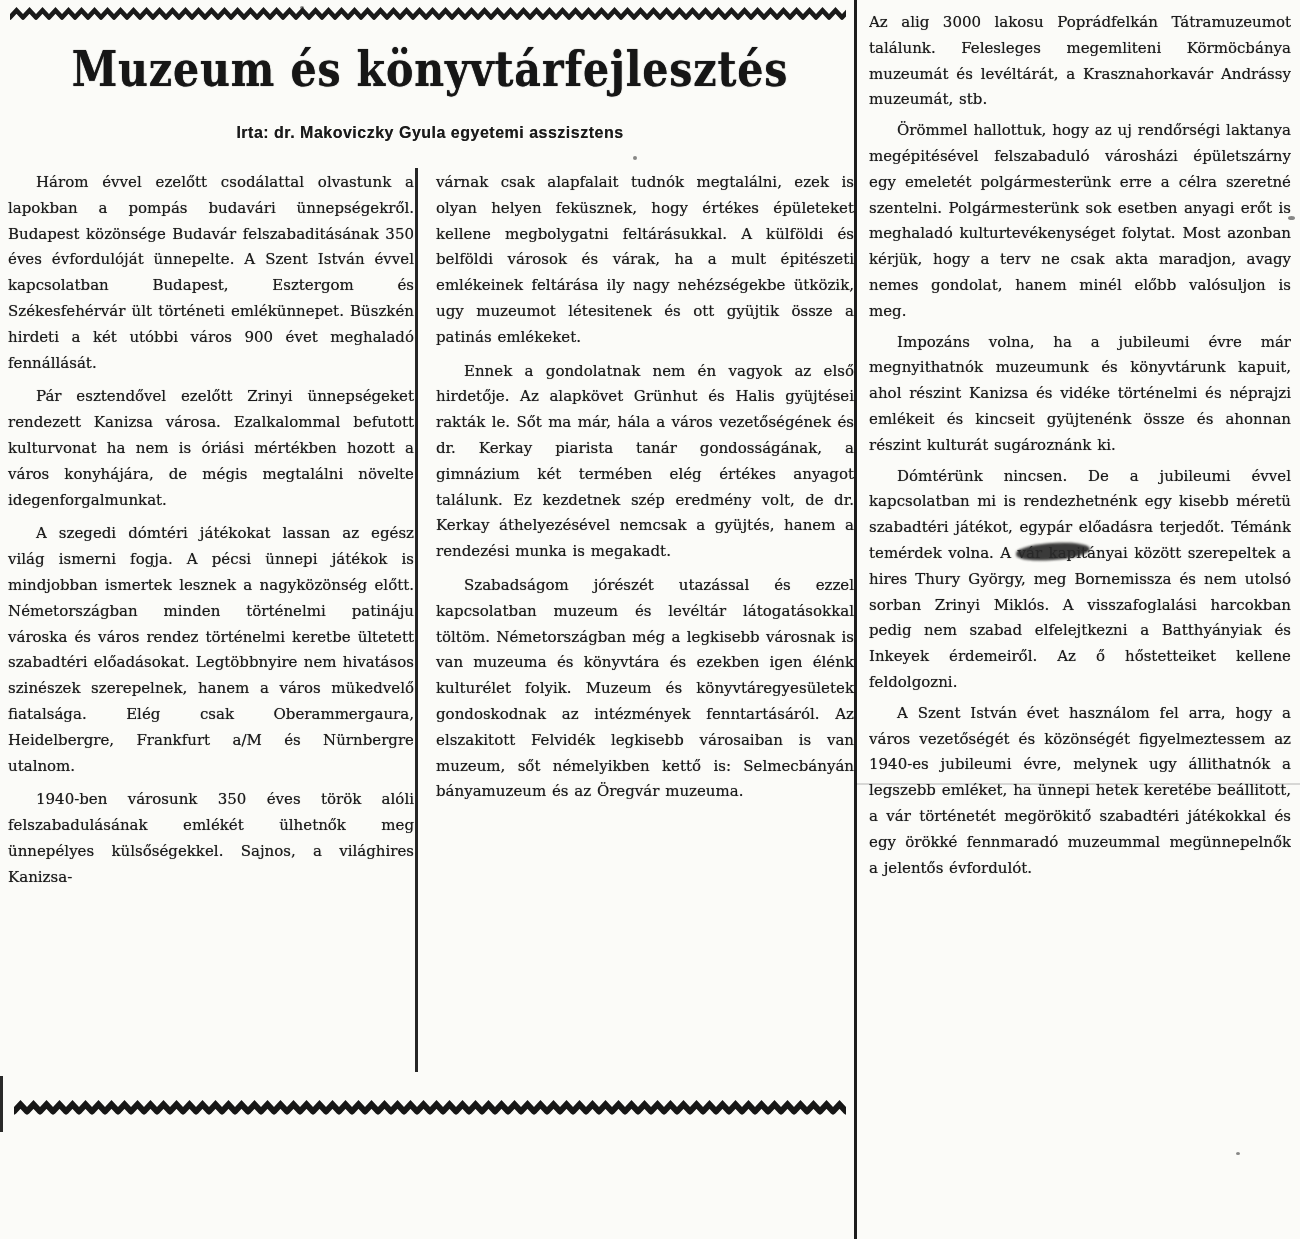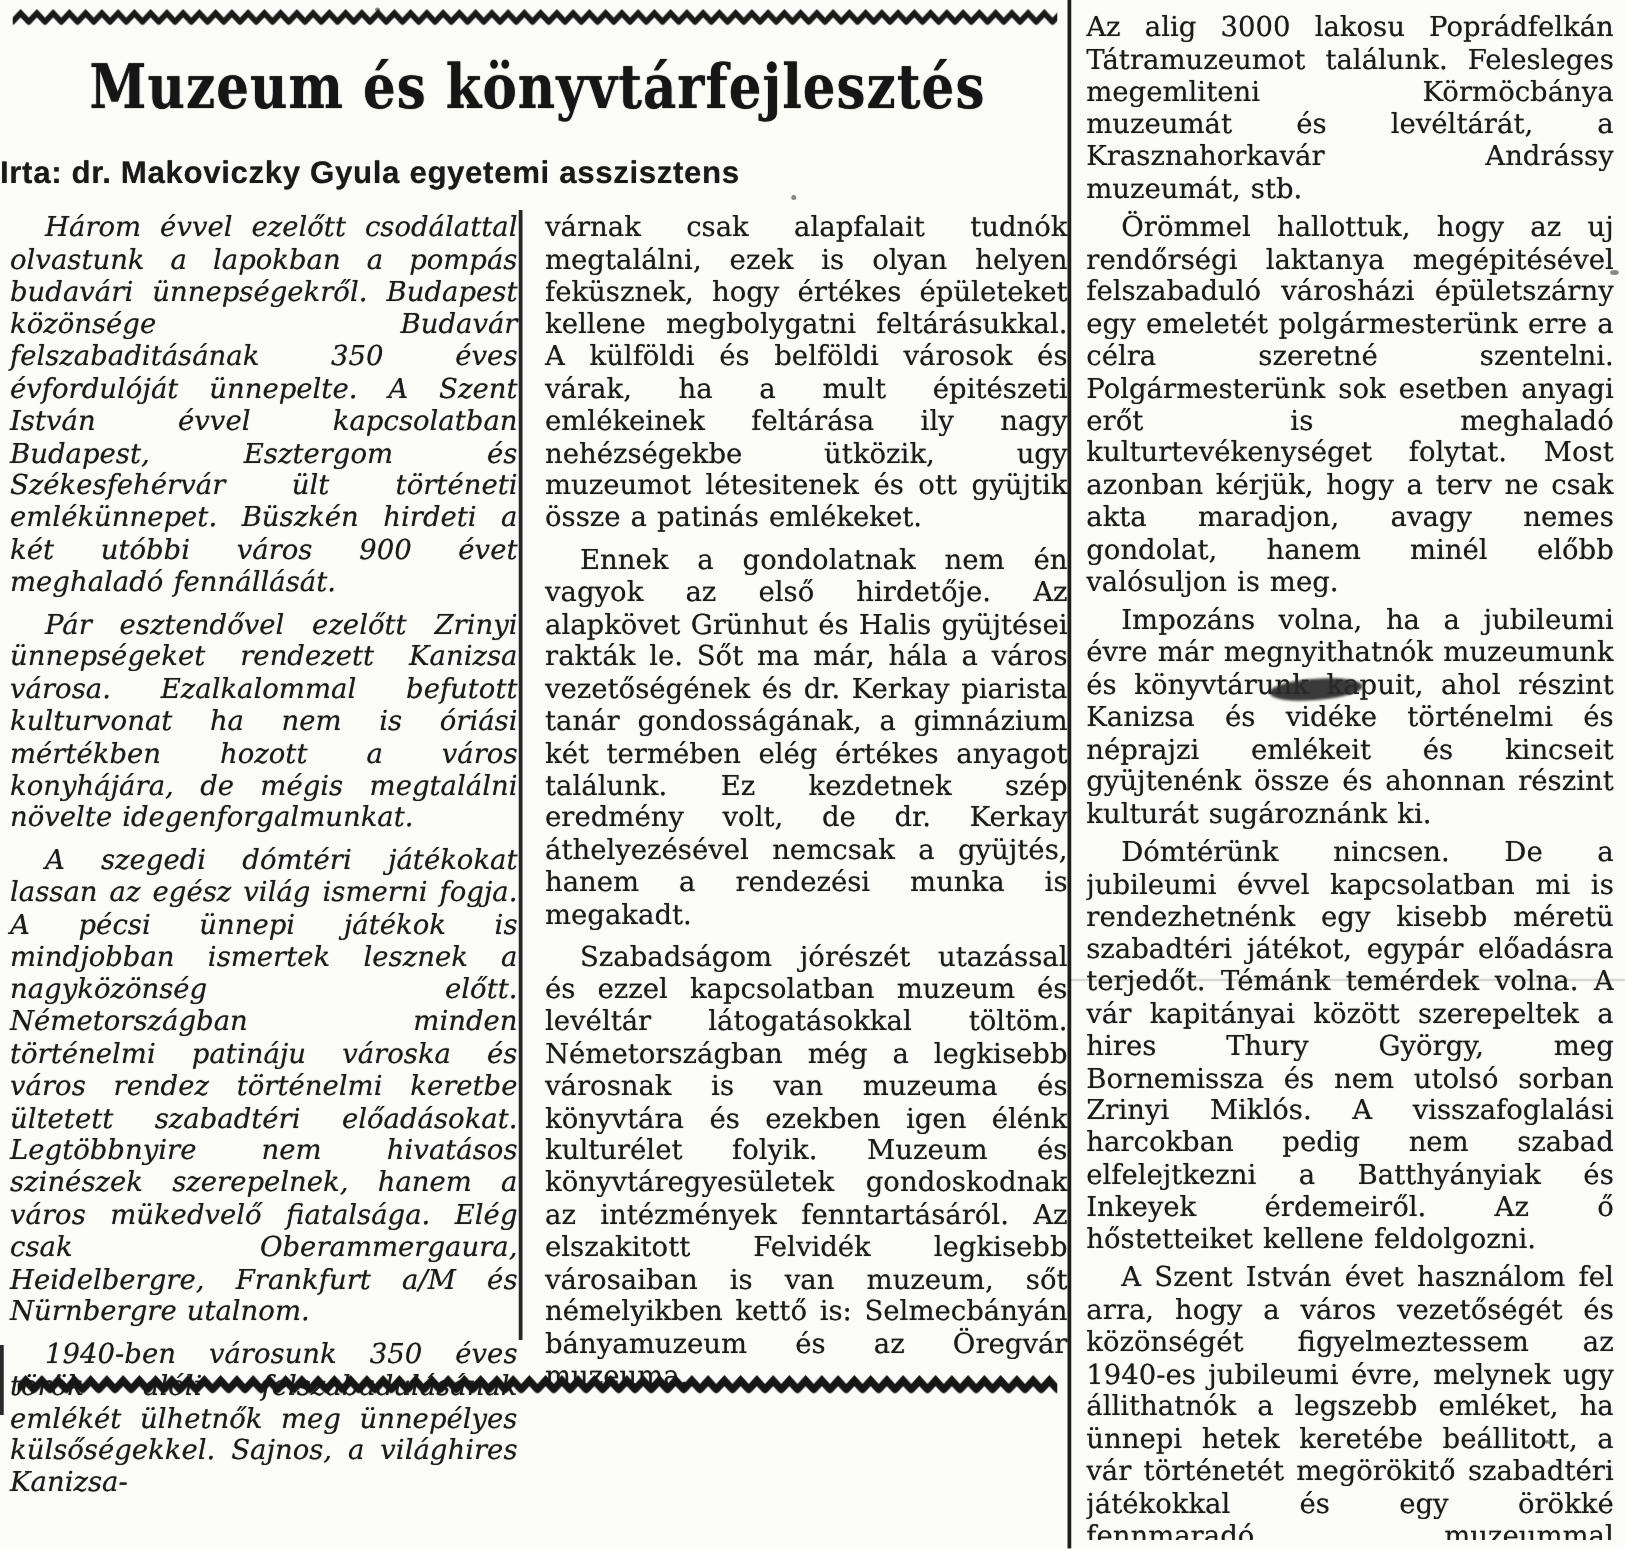--- a/index.html
+++ b/index.html
@@ -31,41 +31,41 @@
     transform: scaleX(0.84);
     transform-origin: center;
     white-space: nowrap;
     color: #161616;
     text-shadow: 0 0 1px rgba(0,0,0,0.85);
   }
   .byline {
     position: absolute;
     left: 0; top: 124px;
     width: 860px;
-    text-align: left;
+    text-align: center;
     font-family: "Liberation Sans", sans-serif;
     font-weight: 700;
-    font-size: 25px;
+    font-size: 16px;
     letter-spacing: 0.5px;
     color: #1a1a1a;
     text-shadow: 0 0 0.6px rgba(0,0,0,0.6);
   }
   .col {
     position: absolute;
     text-align: justify;
-    font-size: 22px;
+    font-size: 15px;
     line-height: 25.8px;
     color: #1b1b1b;
     text-shadow: 0 0 0.7px rgba(25,25,25,0.65);
     word-spacing: 1px;
   }
   .col p { margin: 0 0 8px 0; text-indent: 28px; }
   .col p.cont { text-indent: 0; }
   .col3 p { margin-bottom: 5px; }
-  .col1 { left: 8px;   top: 170px; width: 406px; font-style: italic; }
+  .col1 { left: 8px;   top: 170px; width: 406px; }
   .col2 { left: 436px; top: 170px; width: 418px; }
   .col3 { left: 869px; top: 10px;  width: 422px; height: 1222px; overflow: hidden; }
   .vrule { position: absolute; background: #262626; }
   .rule1 { left: 415px; top: 168px; width: 3px; height: 904px; }
   .rule2 { left: 854px; top: 0;     width: 3px; height: 1239px; background:#1d1d1d; }
   .ink-smudge {
     position: absolute;
     left: 1016px; top: 543px;
     width: 74px; height: 17px;
     background: #2a2a2a;

